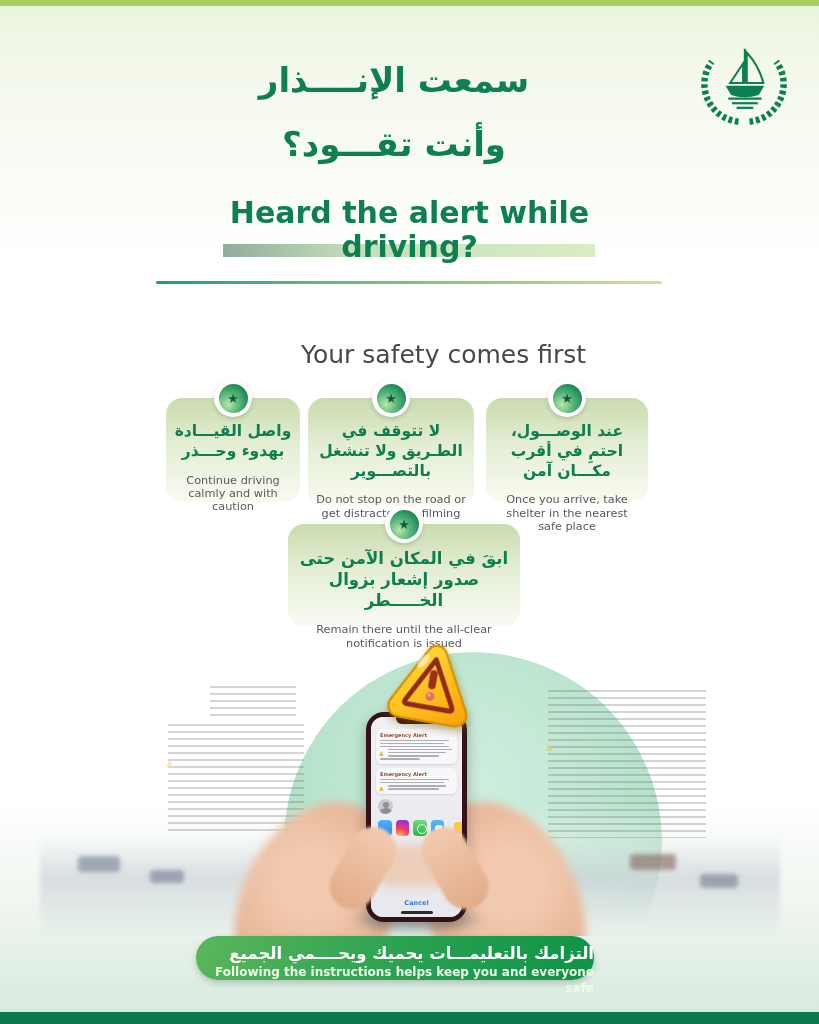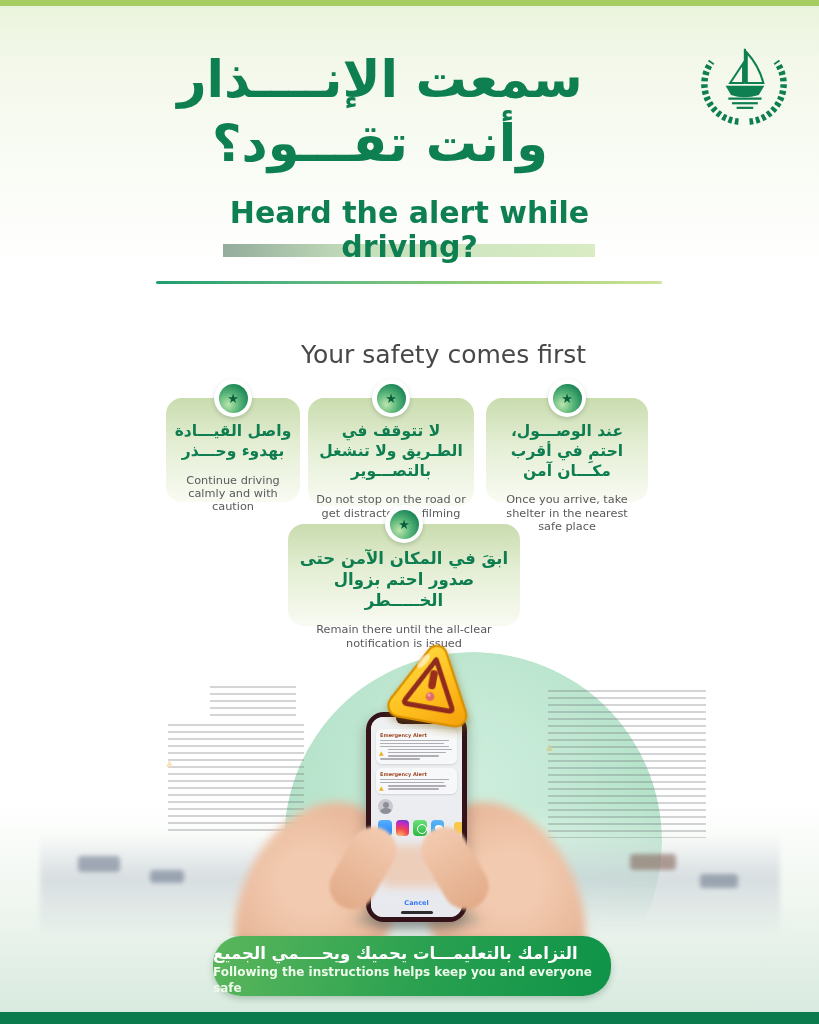--- a/index.html
+++ b/index.html
@@ -6,22 +6,22 @@
   body{width:819px;height:1024px;overflow:hidden;font-family:"DejaVu Sans",sans-serif;}
   .poster{position:relative;width:819px;height:1024px;overflow:hidden;
     background:linear-gradient(180deg,#e9f3da 0%,#f3f8ea 6%,#ffffff 26%,#ffffff 78%,#f0f6f0 88%,#d8eadf 99%);}
   .top-strip{position:absolute;left:0;top:0;width:819px;height:6px;background:#a6cd62;}
   .bottom-strip{position:absolute;left:0;top:1012px;width:819px;height:12px;background:#0b7a4d;}
 
   
   .logo{position:absolute;left:696px;top:34px;width:96px;height:96px;}
 
   
-  .title-ar{position:absolute;left:0;top:48px;width:760px;text-align:center;direction:rtl;
-    color:#0d7f51;font-size:51px;font-weight:bold;line-height:64px;}
+  .title-ar{position:absolute;left:14px;top:48px;width:760px;text-align:center;direction:rtl;
+    color:#0d7f51;font-size:34px;font-weight:bold;line-height:64px;}
   .title-en{position:absolute;left:0;top:196px;width:819px;text-align:center;
     color:#0d7f51;font-size:30px;font-weight:800;line-height:34px;}
   .title-en .line2-wrap{position:relative;display:inline-block;padding:0 10px;}
   .en-bar{position:absolute;left:50%;top:14px;transform:translateX(-50%);width:372px;height:13px;
     background:linear-gradient(90deg,#93ac9c 0%,#c3ddba 35%,#cfe6c0 65%,#d9ecc4 100%);z-index:0;}
   .line2-text{position:relative;z-index:1;}
   .divider{position:absolute;left:156px;top:281px;width:506px;height:3px;border-radius:3px;
     background:linear-gradient(90deg,#1f9e6e,#5cb682 30%,#9ecf77 70%,#cfe39a);}
 
   .safety-ar{position:absolute;left:0;top:294px;width:819px;text-align:center;direction:rtl;
@@ -107,21 +107,21 @@
   .cancel{position:absolute;left:0;bottom:10px;width:100%;text-align:center;color:#3478f6;font-size:6.5px;font-weight:600;}
   .homebar{position:absolute;left:50%;bottom:3px;transform:translateX(-50%);width:32px;height:3px;border-radius:2px;background:#2b2b2e;}
   .finger-blur{position:absolute;left:6px;top:128px;width:80px;height:42px;border-radius:14px;
     background:rgba(238,196,168,.75);filter:blur(5px);}
 
   
   .warn-tri{position:absolute;left:388px;top:10px;width:88px;height:92px;z-index:7;transform:rotate(10deg);
     filter:drop-shadow(2px 4px 4px rgba(120,90,0,.45));}
 
   
-  .banner{position:absolute;left:213px;top:936px;width:398px;height:60px;border-radius:28px;text-align:left;
+  .banner{position:absolute;left:196px;top:936px;width:398px;height:44px;border-radius:28px;text-align:right;
     background:linear-gradient(100deg,#5ab65b 0%,#28a050 55%,#0e9348 100%);box-shadow:0 3px 6px rgba(20,80,40,.25);
     padding-top:8px;box-sizing:border-box;z-index:9;}
   .banner-ar{color:#ffffff;font-size:16.5px;font-weight:bold;direction:rtl;line-height:20px;}
   .banner-en{color:#eefbea;font-size:12px;font-weight:bold;line-height:16px;}
 </style>
 </head>
 <body>
 
 <div class="poster">
   <div class="top-strip"></div>
@@ -188,21 +188,21 @@
     <div class="card-ar">عند الوصـــول، احتمِ في أقرب مكـــان آمن</div>
     <div class="card-en">Once you arrive, take shelter in the nearest safe place</div>
   </div>
 
   <div class="card card4">
     <div class="star-badge">
       <div class="star-sphere">
           <span class="star-glyph">★</span>
         </div>
     </div>
-    <div class="card-ar">ابقَ في المكان الآمن حتى صدور احتم بزوال الخـــــطر</div>
+    <div class="card-ar">ابقَ في المكان الآمن حتى صدور إشعار بزوال الخـــــطر</div>
     <div class="card-en">Remain there until the all-clear notification is issued</div>
   </div>
 
   <div class="illus">
     <div class="mint-circle"></div>
 
     <div class="ghost g1">
         <span class="gt" style="left:-2px;top:34px;">▲</span>
       </div>
     <div class="ghost g2">

